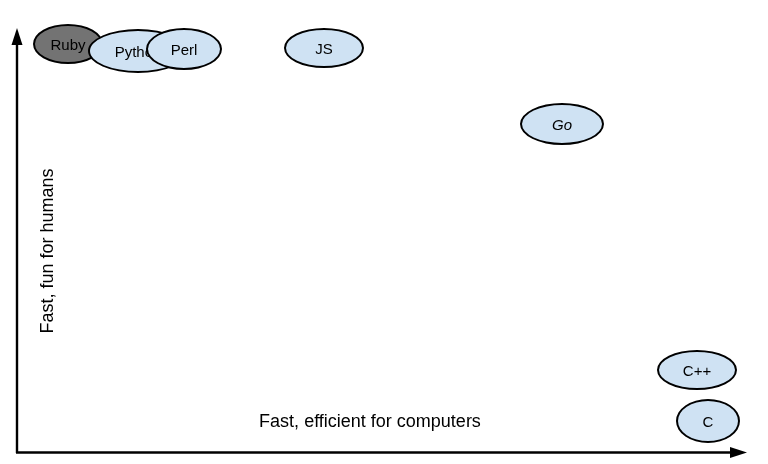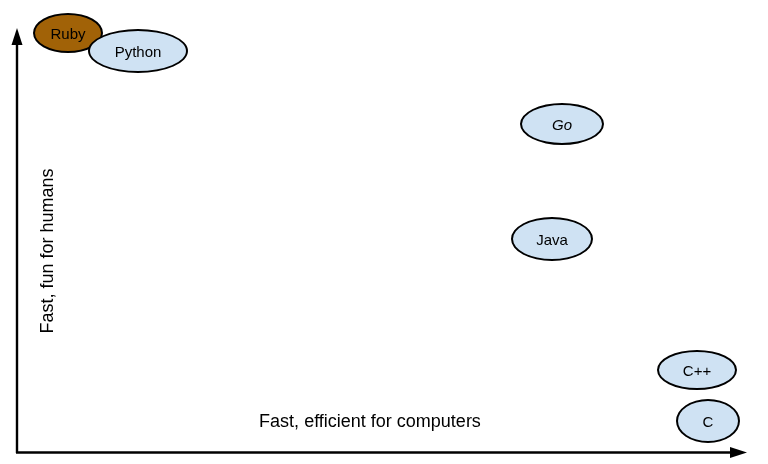--- a/index.html
+++ b/index.html
@@ -70,31 +70,34 @@
     <polygon points="17,28 11.5,45 22.5,45" fill="#000000"></polygon>
     <line x1="16" y1="452.5" x2="733" y2="452.5" stroke="#000000" stroke-width="2.4"></line>
     <polygon points="747,452.5 730,447 730,458" fill="#000000"></polygon>
   </svg>
 
   <div class="ylabel">Fast, fun for humans</div>
 
   <div class="xlabel">Fast, efficient for computers</div>
 
   <div class="points-layer" id="points-layer">
-      <div class="ellipse" style="left: 33px; top: 13px; width: 70px; height: 40px; z-index: 1; background: #a16207; border-color: rgb(0, 0, 0);">
+      <div class="ellipse" style="left: 33px; top: 24px; width: 70px; height: 40px; z-index: 1; background: #737373; border-color: rgb(0, 0, 0);">
         <span>Ruby</span>
       </div>
       <div class="ellipse" style="left: 88px; top: 29px; width: 100px; height: 44px; z-index: 2; background: rgb(207, 226, 243); border-color: rgb(0, 0, 0);">
         <span>Python</span>
       </div>
+      <div class="ellipse" style="left: 146px; top: 28px; width: 76px; height: 42px; z-index: 3; background: rgb(207, 226, 243); border-color: rgb(0, 0, 0);">
+        <span>Perl</span>
+      </div>
+      <div class="ellipse" style="left: 284px; top: 28px; width: 80px; height: 40px; z-index: 4; background: rgb(207, 226, 243); border-color: rgb(0, 0, 0);">
+        <span>JS</span>
+      </div>
       <div class="ellipse" style="left: 520px; top: 103px; width: 84px; height: 42px; z-index: 5; background: rgb(207, 226, 243); border-color: rgb(0, 0, 0); font-style: italic;">
         <span>Go</span>
-      </div>
-      <div class="ellipse" style="left: 511px; top: 217px; width: 82px; height: 44px; z-index: 6; background: rgb(207, 226, 243); border-color: rgb(0, 0, 0);">
-        <span>Java</span>
       </div>
       <div class="ellipse" style="left: 657px; top: 350px; width: 80px; height: 40px; z-index: 7; background: rgb(207, 226, 243); border-color: rgb(0, 0, 0);">
         <span>C++</span>
       </div>
       <div class="ellipse" style="left: 676px; top: 399px; width: 64px; height: 44px; z-index: 8; background: rgb(207, 226, 243); border-color: rgb(0, 0, 0);">
         <span>C</span>
       </div>
     </div>
 
 </div>

